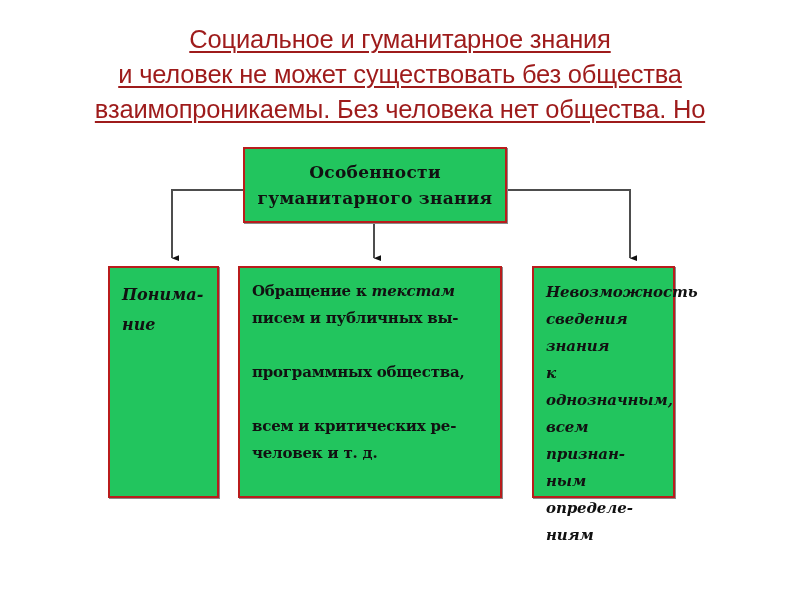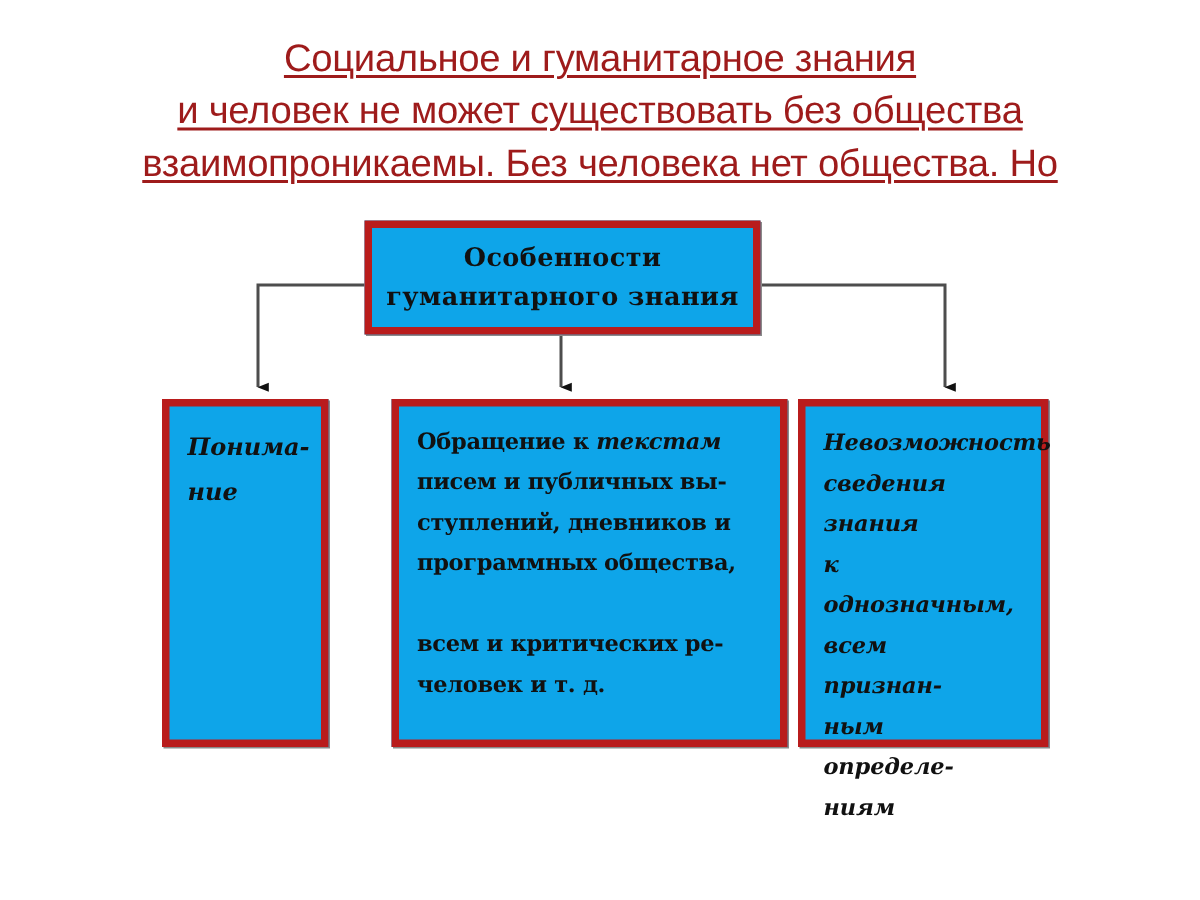--- a/index.html
+++ b/index.html
@@ -45,22 +45,22 @@
   }
   #diagram-svg {
     position: absolute;
     left: 0;
     top: 0;
   }
 
   .dbox {
     position: absolute;
     box-sizing: border-box;
-    background: #0ea5e9;
-    border: 5px solid #b91c1c;
+    background: #22c55e;
+    border: 2px solid #b91c1c;
     box-shadow: 1px 1px 0 #8a8a8a;
   }
 
   
   #box-top {
     left: 243px;
     top: 147px;
     width: 264px;
     height: 76px;
     display: flex;
@@ -79,30 +79,30 @@
 
   
   #box-left {
     left: 108px;
     top: 266px;
     width: 111px;
     height: 232px;
     padding: 12px 8px 0 12px;
   }
   #box-mid {
-    left: 261px;
+    left: 238px;
     top: 266px;
     width: 264px;
     height: 232px;
     padding: 10px 12px 0 12px;
   }
   #box-right {
     left: 532px;
     top: 266px;
-    width: 167px;
+    width: 143px;
     height: 232px;
     padding: 11px 22px 0 12px;
   }
 
   .italic-serif {
     font-family: "DejaVu Serif", serif;
     font-style: italic;
     font-weight: bold;
     font-size: 15.5px;
     line-height: 25px;
@@ -166,21 +166,21 @@
     <div class="btext italic-serif">
       <span>Понима-</span><br>
       <span>ние</span>
     </div>
   </div>
 
   <div class="dbox" id="box-mid">
     <div class="btext">
       <span>Обращение к <span class="em">текстам</span></span><br>
       <span>писем и публичных вы-</span><br>
-      <span>ступлений, дневников и</span><br>
+      <br>
       <span>программных общества,</span><br>
       <br>
       <span>всем и критических ре-</span><br>
       <span>человек и т. д.</span>
     </div>
   </div>
 
   <div class="dbox" id="box-right">
     <div class="btext italic-serif">
       <span>Невозможность</span><br>

